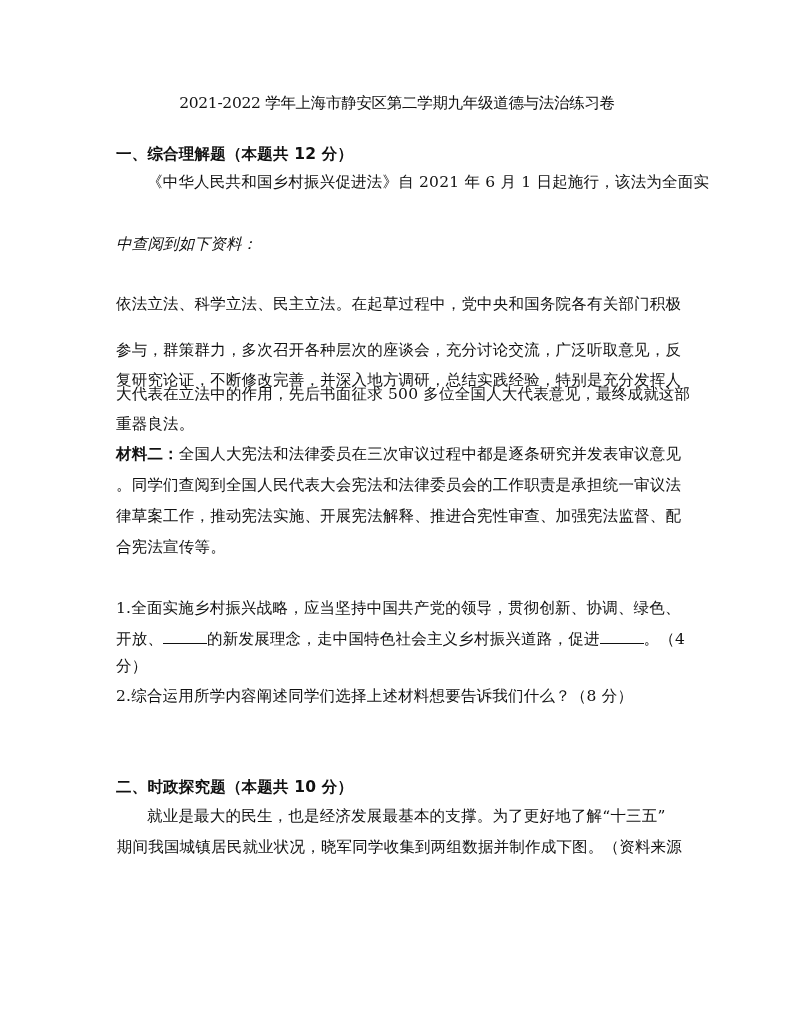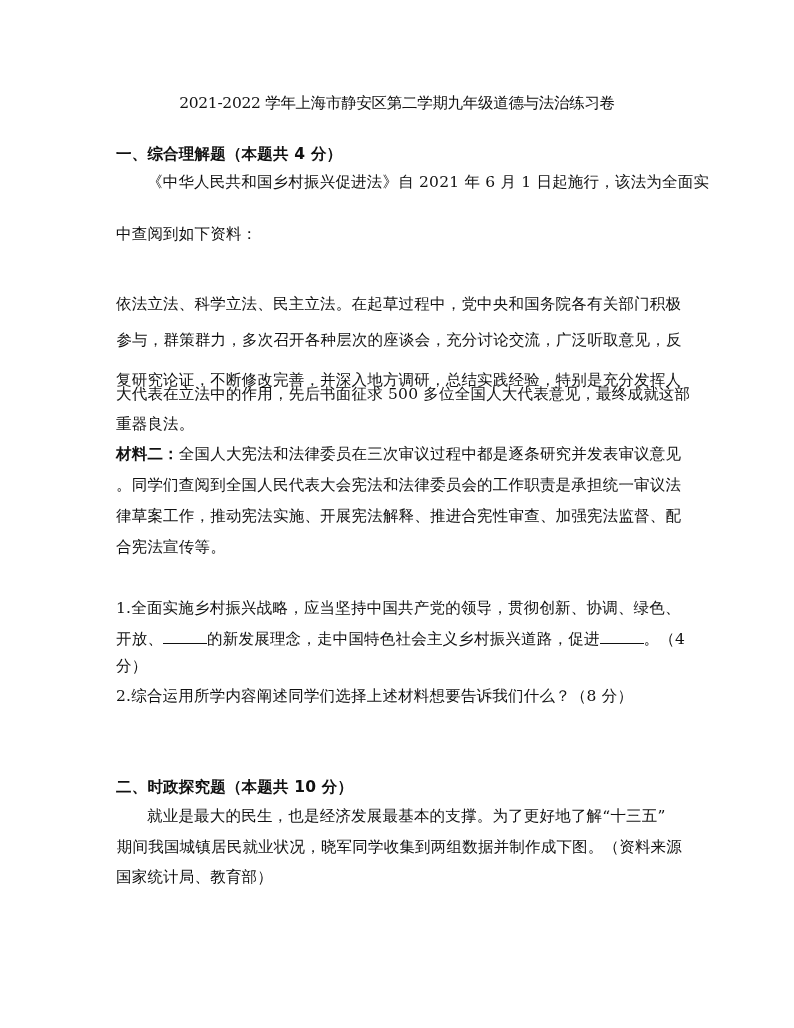--- a/index.html
+++ b/index.html
@@ -15,27 +15,27 @@
     .indent { padding-left: 31px; }
     .blank { display: inline-block; width: 44px; border-bottom: 1px solid #111; height: 14px; vertical-align: baseline; }
   </style>
 </head>
 <body>
 
 <div class="page">
 
   <div class="title">2021-2022 学年上海市静安区第二学期九年级道德与法治练习卷</div>
 
-  <div class="line heading" style="top:144px;">一、综合理解题（本题共 4 分）</div>
+  <div class="line heading" style="top:144px;">一、综合理解题（本题共 12 分）</div>
 
   <div class="line indent" style="top:172px;">《中华人民共和国乡村振兴促进法》自 2021 年 6 月 1 日起施行，该法为全面实</div>
-  <div class="line" style="top:224px;">中查阅到如下资料：</div>
+  <div class="line" style="top:234px;font-style:italic;">中查阅到如下资料：</div>
 
   <div class="line" style="top:294px;">依法立法、科学立法、民主立法。在起草过程中，党中央和国务院各有关部门积极</div>
-  <div class="line" style="top:330px;text-align:center;">参与，群策群力，多次召开各种层次的座谈会，充分讨论交流，广泛听取意见，反</div>
+  <div class="line" style="top:340px;">参与，群策群力，多次召开各种层次的座谈会，充分讨论交流，广泛听取意见，反</div>
   <div class="line" style="top:370px;">复研究论证，不断修改完善，并深入地方调研，总结实践经验，特别是充分发挥人</div>
   <div class="line" style="top:384px;">大代表在立法中的作用，先后书面征求 500 多位全国人大代表意见，最终成就这部</div>
   <div class="line" style="top:414px;">重器良法。</div>
 
   <div class="line" style="top:444px;">
     <span class="label">材料二：</span><span>全国人大宪法和法律委员在三次审议过程中都是逐条研究并发表审议意见</span>
   </div>
   <div class="line" style="top:475px;">。同学们查阅到全国人民代表大会宪法和法律委员会的工作职责是承担统一审议法</div>
   <div class="line" style="top:506px;">律草案工作，推动宪法实施、开展宪法解释、推进合宪性审查、加强宪法监督、配</div>
   <div class="line" style="top:537px;">合宪法宣传等。</div>
@@ -43,15 +43,14 @@
   <div class="line" style="top:598px;">1.全面实施乡村振兴战略，应当坚持中国共产党的领导，贯彻创新、协调、绿色、</div>
   <div class="line" style="top:629px;">
     <span>开放、</span><span class="blank"></span><span>的新发展理念，走中国特色社会主义乡村振兴道路，促进</span><span class="blank"></span><span>。（4</span>
   </div>
   <div class="line" style="top:656px;">分）</div>
   <div class="line" style="top:686px;">2.综合运用所学内容阐述同学们选择上述材料想要告诉我们什么？（8 分）</div>
 
   <div class="line heading" style="top:777px;">二、时政探究题（本题共 10 分）</div>
   <div class="line indent" style="top:806px;">就业是最大的民生，也是经济发展最基本的支撑。为了更好地了解“十三五”</div>
   <div class="line" style="top:837px;text-align:right;">期间我国城镇居民就业状况，晓军同学收集到两组数据并制作成下图。（资料来源</div>
-  <div class="line" style="top:867px;">国家统计局、教育部）</div>
 
 </div>
 
 </body></html>

